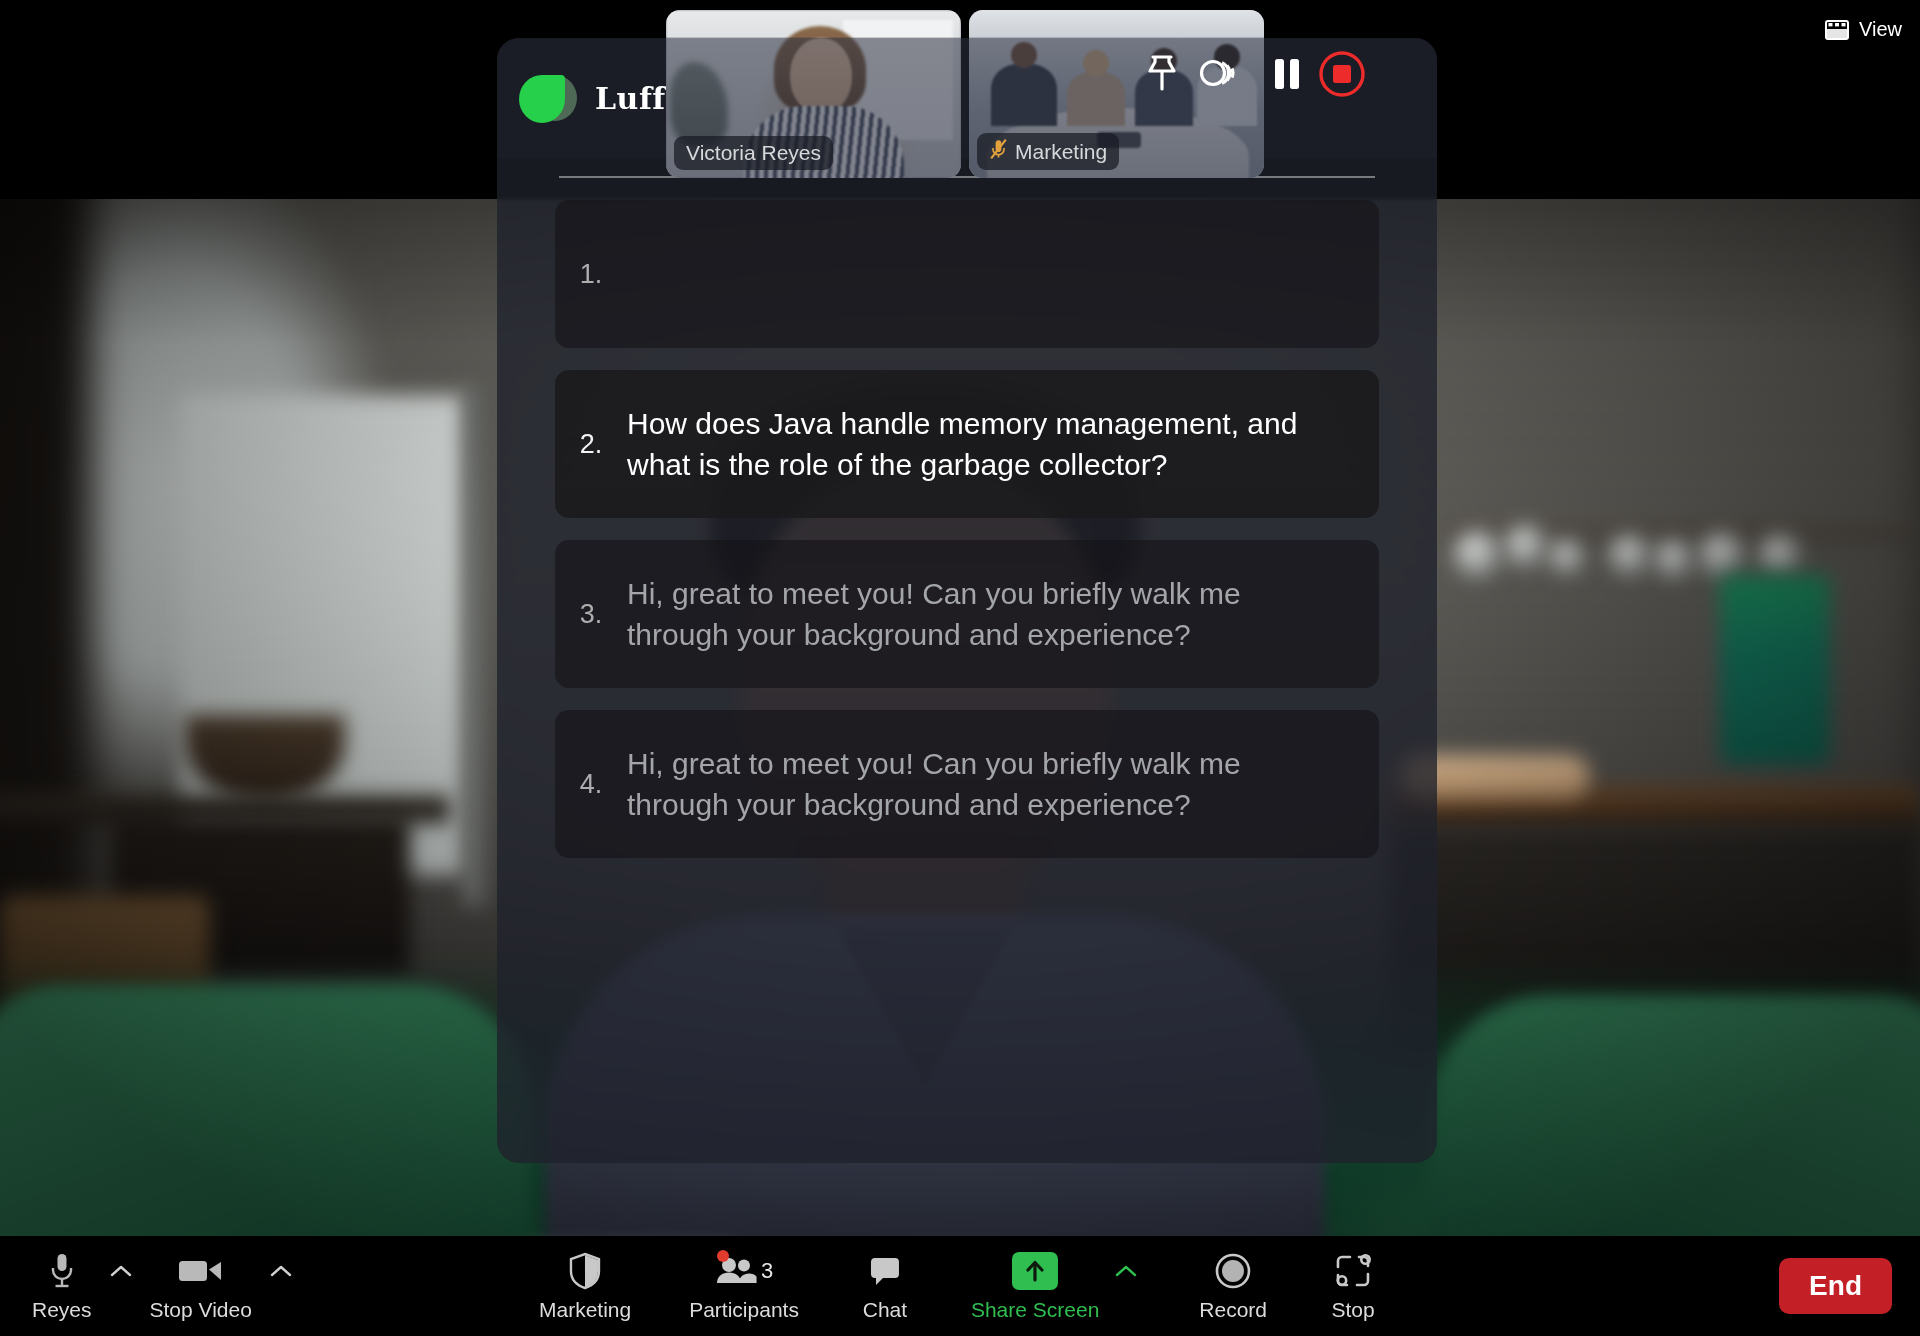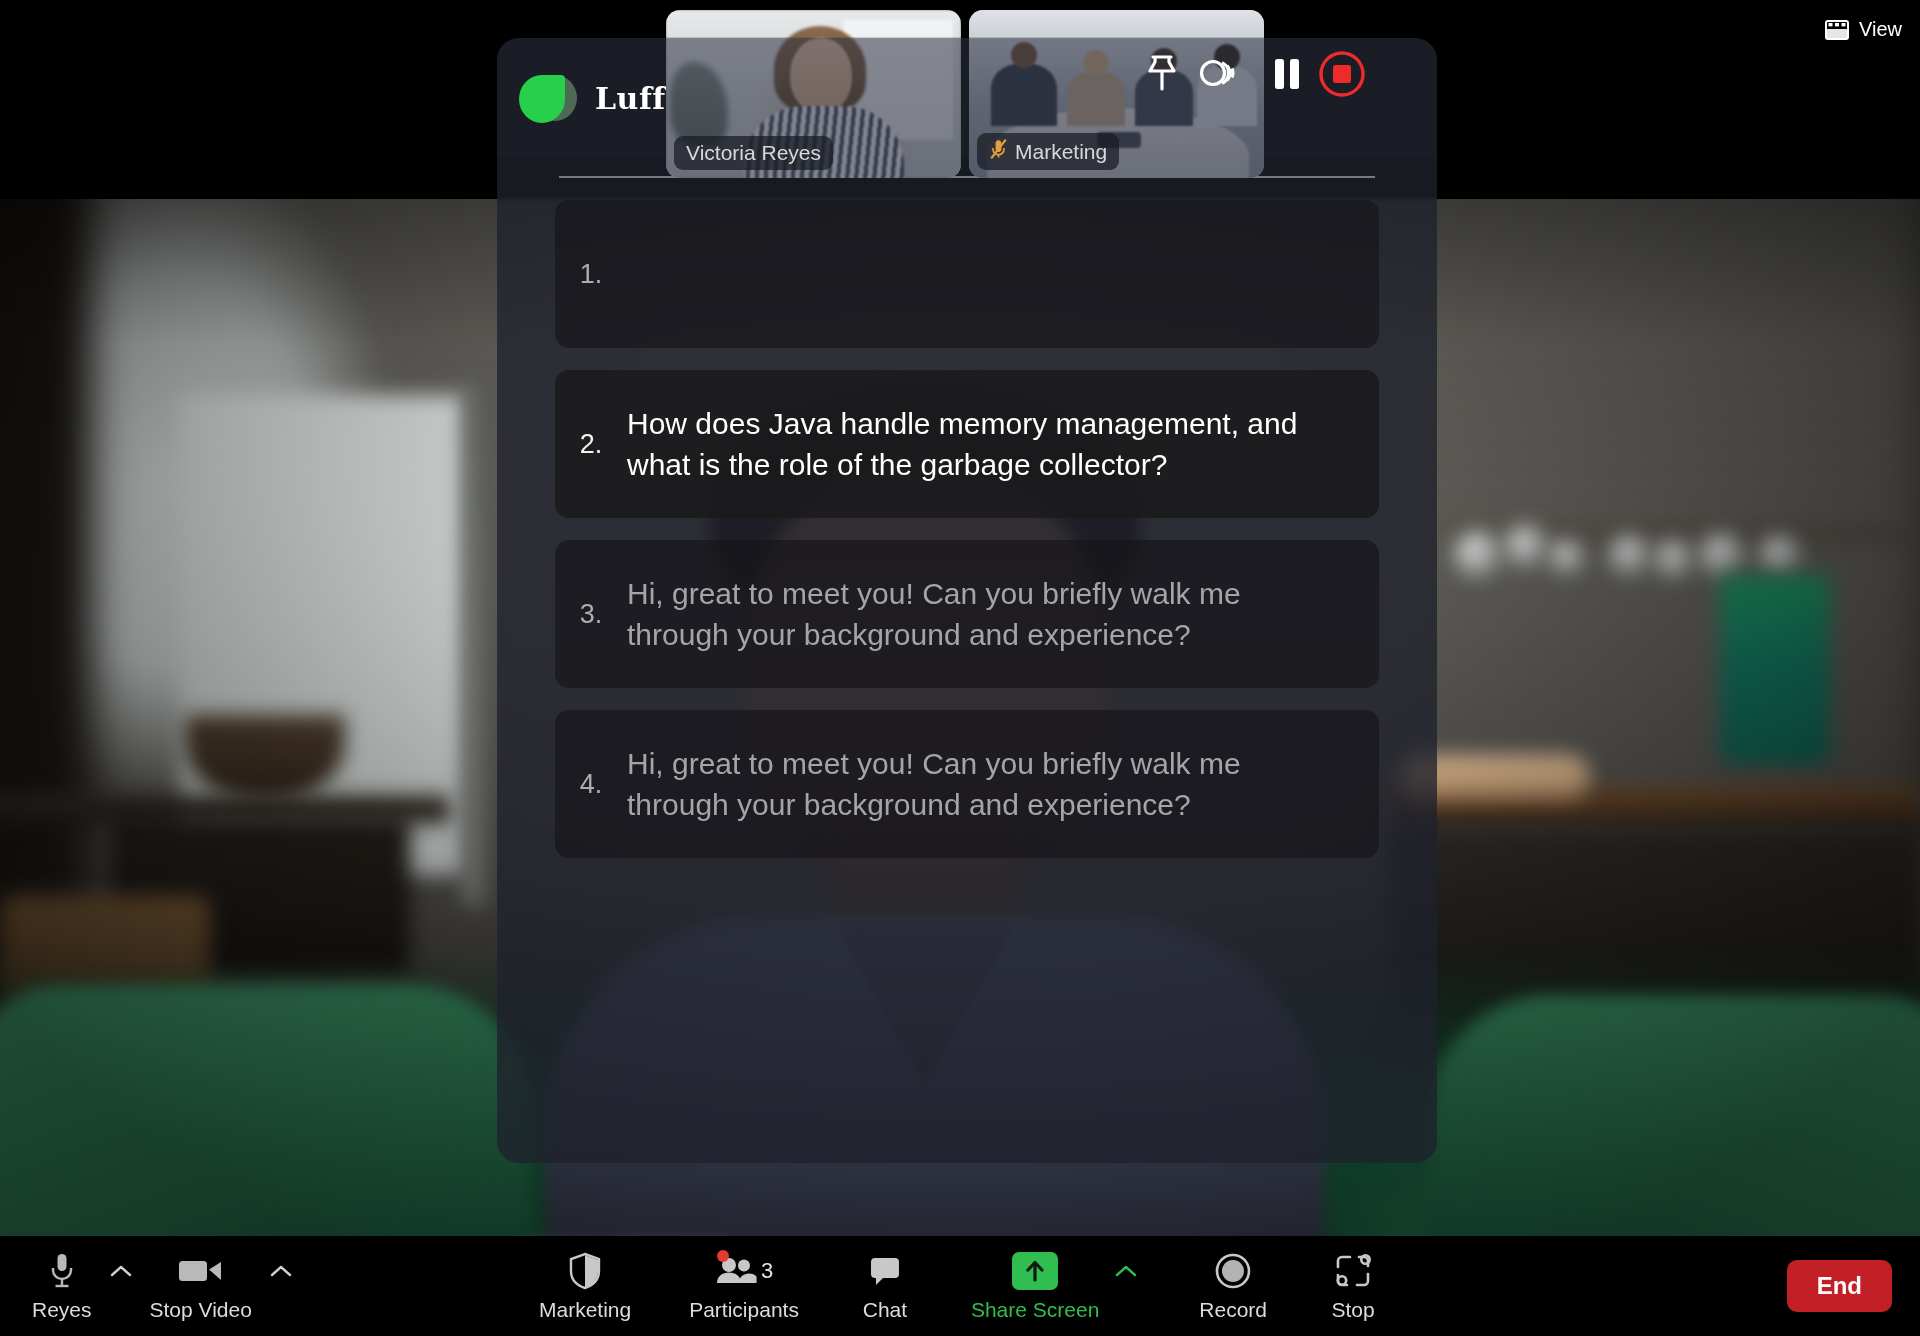--- a/index.html
+++ b/index.html
@@ -387,21 +387,21 @@
   .badge-dot {
     position: absolute; left: 2px; top: 0px;
     width: 12px; height: 12px; border-radius: 50%;
     background: #e23c2e;
   }
   .p-count { color: #e7e7e7; font-size: 22px; margin-left: 4px; }
 
   .end-btn {
     background: #c22026; color: #fff;
     border: none; border-radius: 10px;
-    padding: 12px 30px; font-size: 24px; font-weight: 700;
+    padding: 12px 30px; font-size: 28px; font-weight: 700;
     cursor: pointer; font-family: "Liberation Sans", sans-serif;
   }
 
   .share-box {
     width: 46px; height: 38px; border-radius: 7px;
     background: #2fbe4f;
     display: flex; align-items: center; justify-content: center;
   }
 </style>
 </head>

